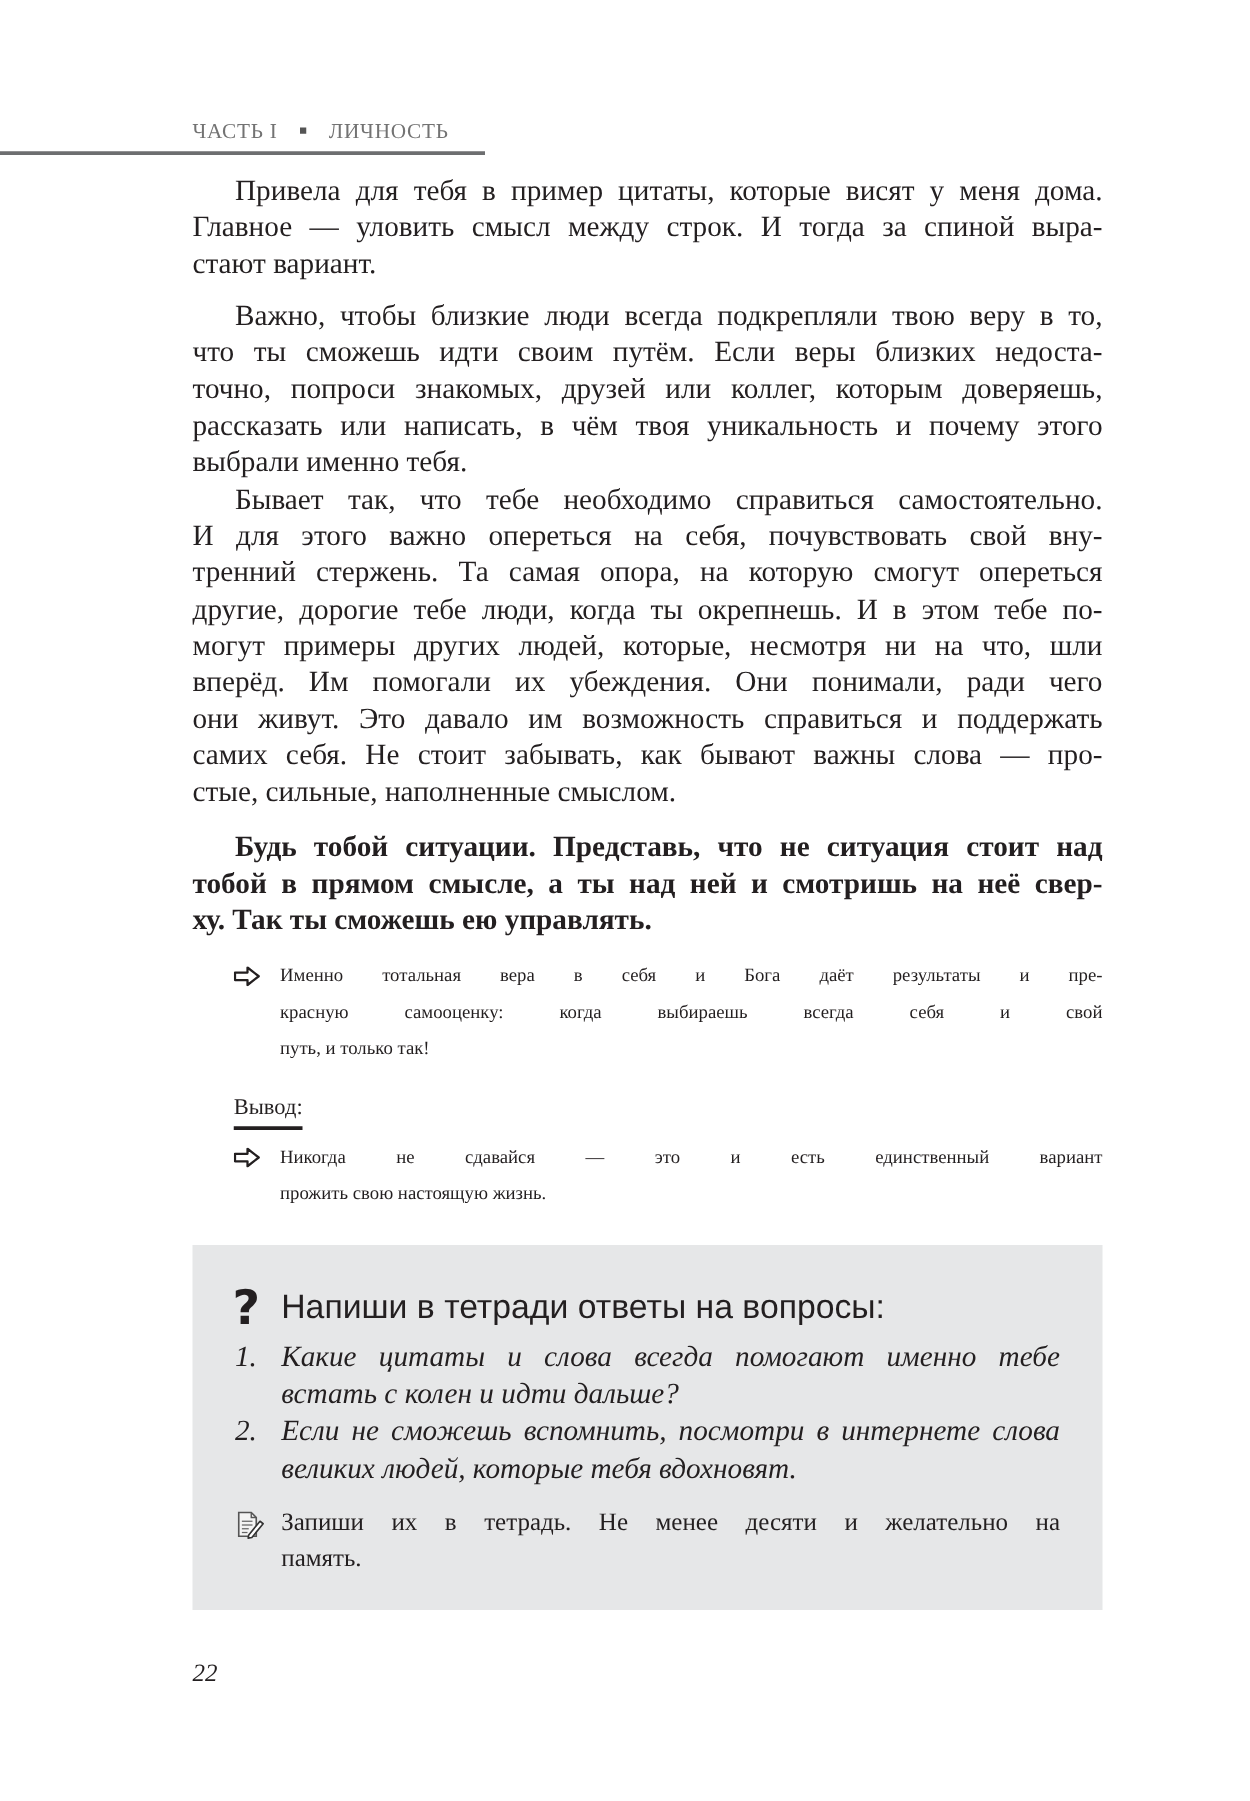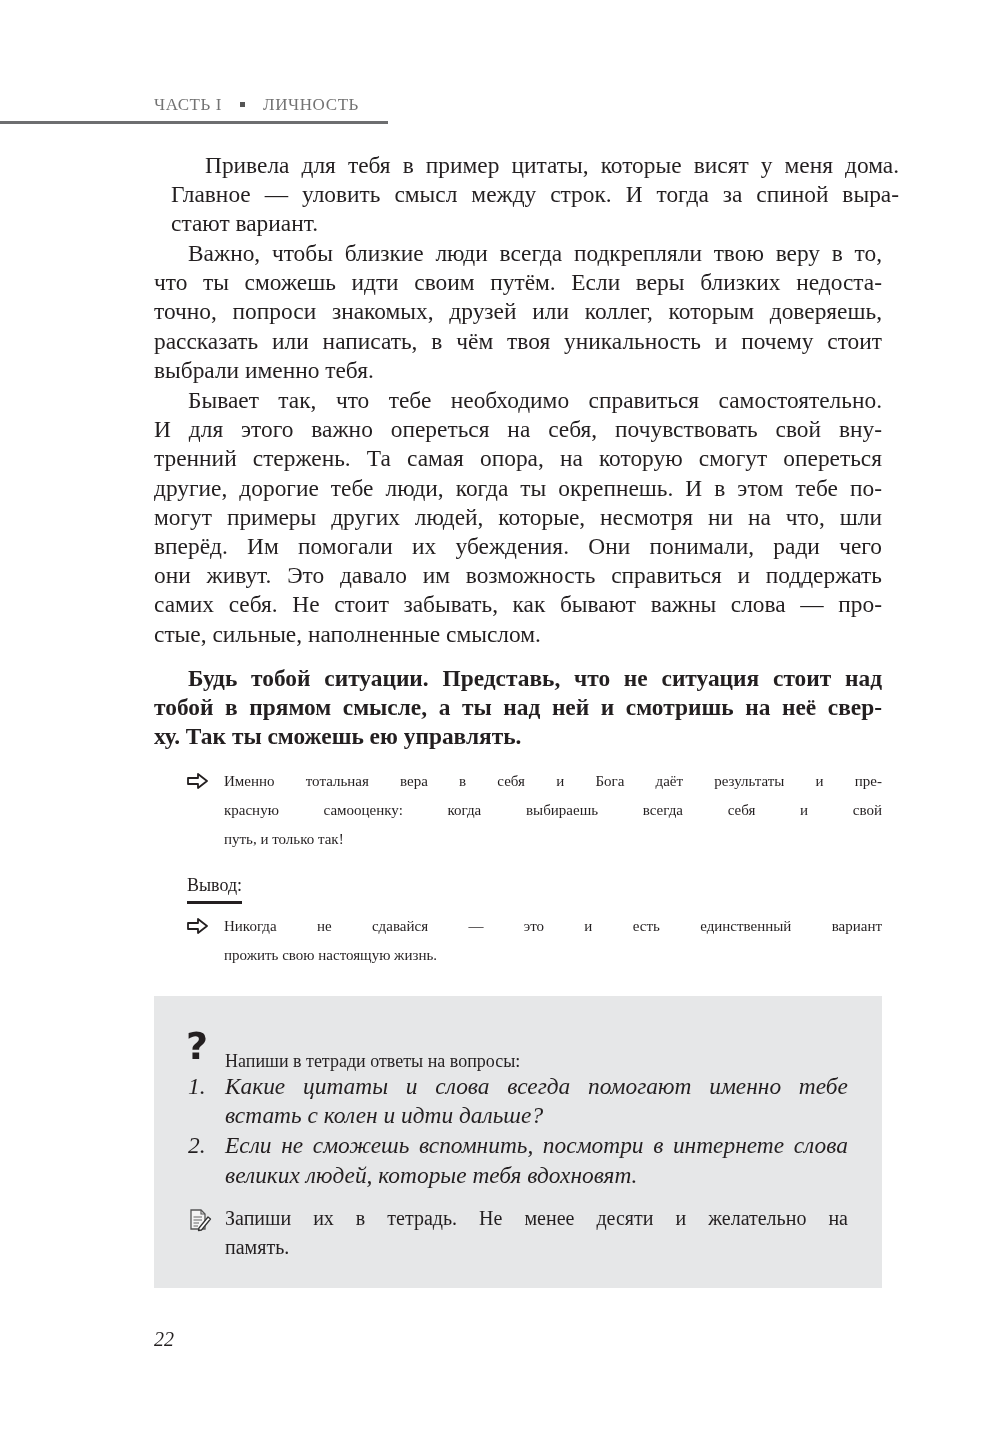--- a/index.html
+++ b/index.html
@@ -46,21 +46,21 @@
       position: absolute; left: 154px; top: 996px; width: 728px; height: 292px;
       background: #e6e7e8;
     }
     .task-box .q-icon {
       position: absolute; left: 32px; top: 30px;
       font-family: "DejaVu Sans", sans-serif; font-weight: bold;
       font-size: 38px; line-height: 40px; color: #231f20;
     }
     .task-box .prompt {
       position: absolute; left: 71px; top: 35px; white-space: nowrap;
-      font-family: Liberation Serif, serif; font-size: 18px; line-height: 29.2px; margin-top: 16px;
+      font-family: Liberation Sans, sans-serif; font-size: 27px; line-height: 29.2px;
     }
     .task-box .q-list { position: absolute; left: 34px; top: 76px; width: 660px;
       font-family: "Liberation Serif", serif; font-style: italic; font-size: 23.4px; line-height: 29.2px; }
     .task-box .q-item { position: relative; padding-left: 37px; margin-bottom: 1px; }
     .task-box .q-num { position: absolute; left: 0; top: 0; }
     .task-box .note { position: absolute; left: 34px; top: 208px; width: 660px;
       font-family: "Liberation Serif", serif; font-size: 20px; line-height: 29.2px; }
     .task-box .note-icon { position: absolute; left: 0; top: 4px; width: 24px; height: 24px; }
     .task-box .note-body { margin-left: 37px; }
     .page-number {
@@ -71,31 +71,31 @@
 </head>
 <body>
 
 <div>
 
   <div class="running-head">
     <span>ЧАСТЬ I</span><span class="sep"></span><span>ЛИЧНОСТЬ</span>
   </div>
   <div class="head-rule"></div>
 
-  <div class="text" style="top:151px;margin-left:17px;">
+  <div class="text" style="top:139px;">
     <span class="line ind">Привела для тебя в пример цитаты, которые висят у меня дома.</span>
     <span class="line">Главное — уловить смысл между строк. И тогда за спиной выра-</span>
     <span class="line last">стают вариант.</span>
   </div>
 
   <div class="text" style="top:239px;">
     <span class="line ind">Важно, чтобы близкие люди всегда подкрепляли твою веру в то,</span>
     <span class="line">что ты сможешь идти своим путём. Если веры близких недоста-</span>
     <span class="line">точно, попроси знакомых, друзей или коллег, которым доверяешь,</span>
-    <span class="line">рассказать или написать, в чём твоя уникальность и почему стоит</span>
+    <span class="line">рассказать или написать, в чём твоя уникальность и почему этого</span>
     <span class="line last">выбрали именно тебя.</span>
   </div>
 
   <div class="text" style="top:386px;">
     <span class="line ind">Бывает так, что тебе необходимо справиться самостоятельно.</span>
     <span class="line">И для этого важно опереться на себя, почувствовать свой вну-</span>
     <span class="line">тренний стержень. Та самая опора, на которую смогут опереться</span>
     <span class="line">другие, дорогие тебе люди, когда ты окрепнешь. И в этом тебе по-</span>
     <span class="line">могут примеры других людей, которые, несмотря ни на что, шли</span>
     <span class="line">вперёд. Им помогали их убеждения. Они понимали, ради чего</span>

